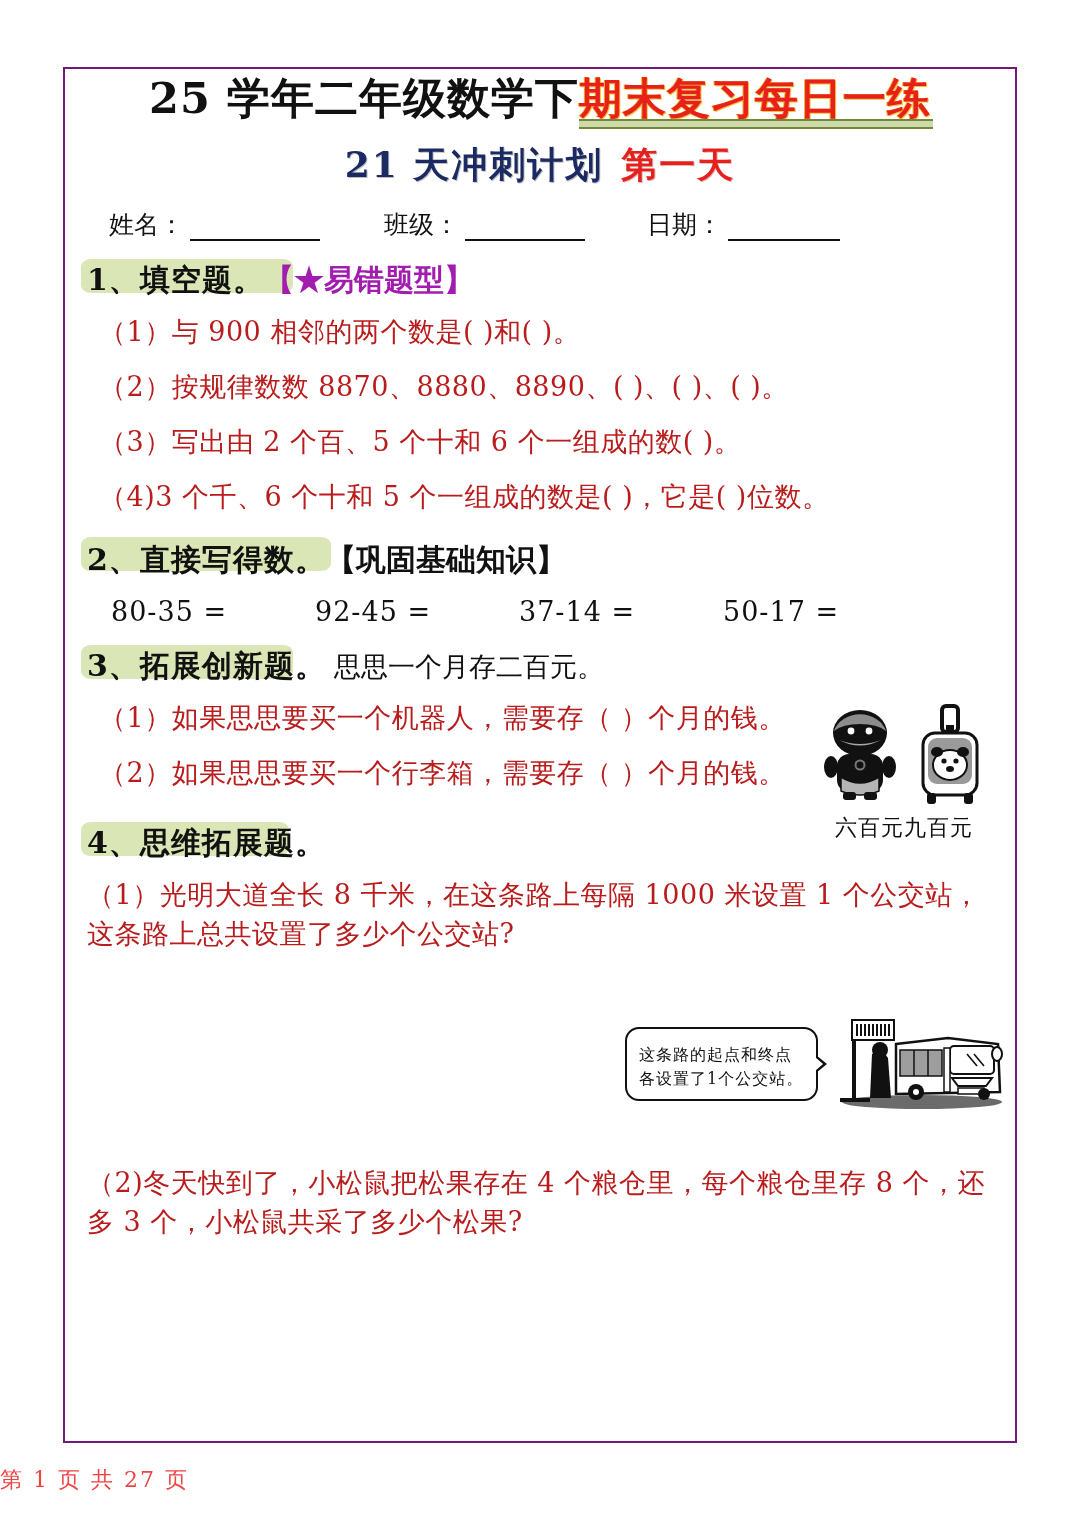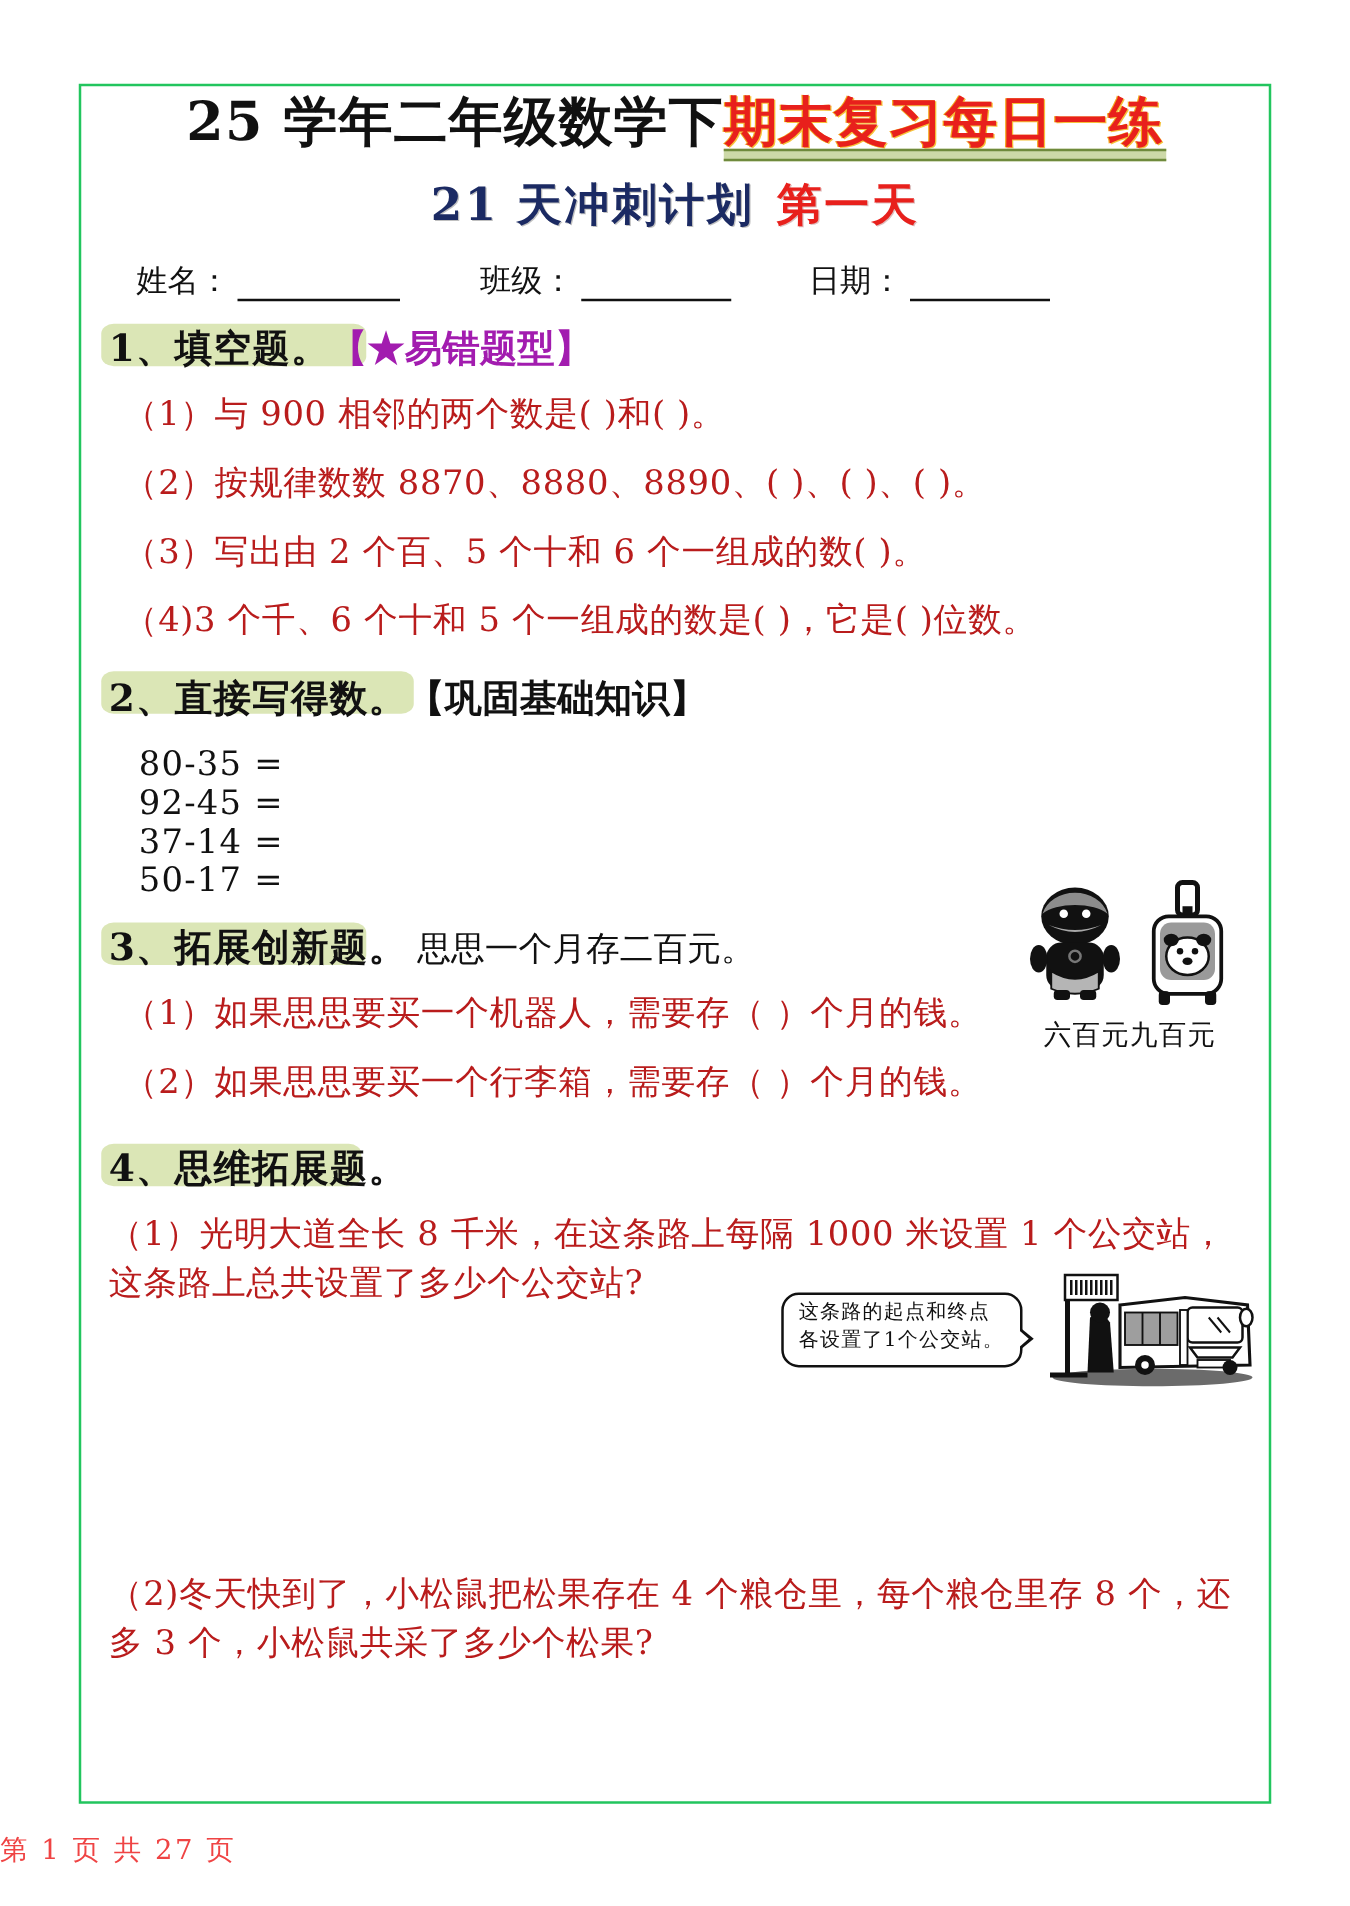--- a/index.html
+++ b/index.html
@@ -15,21 +15,21 @@
     overflow: hidden;
   }
 
   
   #page-frame {
     position: absolute;
     left: 63px;
     top: 67px;
     width: 954px;
     height: 1376px;
-    border: 2px solid #22c55e;
+    border: 2px solid #701a75;
     box-sizing: border-box;
     background: #fff;
   }
 
   .inner {
     position: absolute;
     left: 0; top: 0;
     width: 100%;
     height: 100%;
   }
@@ -181,21 +181,20 @@
     line-height: 1.45;
     letter-spacing: 0.5px;
   }
   .q-wide { margin-left: 22px; }
 
   
   .calc-block { margin-top: 20px; margin-left: 46px; }
   .calc-row {
     display: flex;
     margin-bottom: 22px;
-    flex-direction: column;
   }
   .calc-cell {
     width: 204px;
     font-size: 27px;
     color: #111;
     letter-spacing: 1px;
   }
   .calc-row.second .calc-cell { padding-left: 4px; }
 
   
@@ -229,21 +228,21 @@
     left: 560px;
     top: 945px;
     width: 380px;
     display: flex;
     align-items: center;
   }
   .bubble {
     position: relative;
     border: 2px solid #111;
     border-radius: 14px;
-    padding: 1px 12px 9px 12px;
+    padding: 14px 12px 9px 12px;
     font-size: 16px;
     line-height: 1.45;
     color: #111;
     background: #fff;
     letter-spacing: 1px;
     width: 168px;
   }
   .bubble::after {
     content: "";
     position: absolute;

